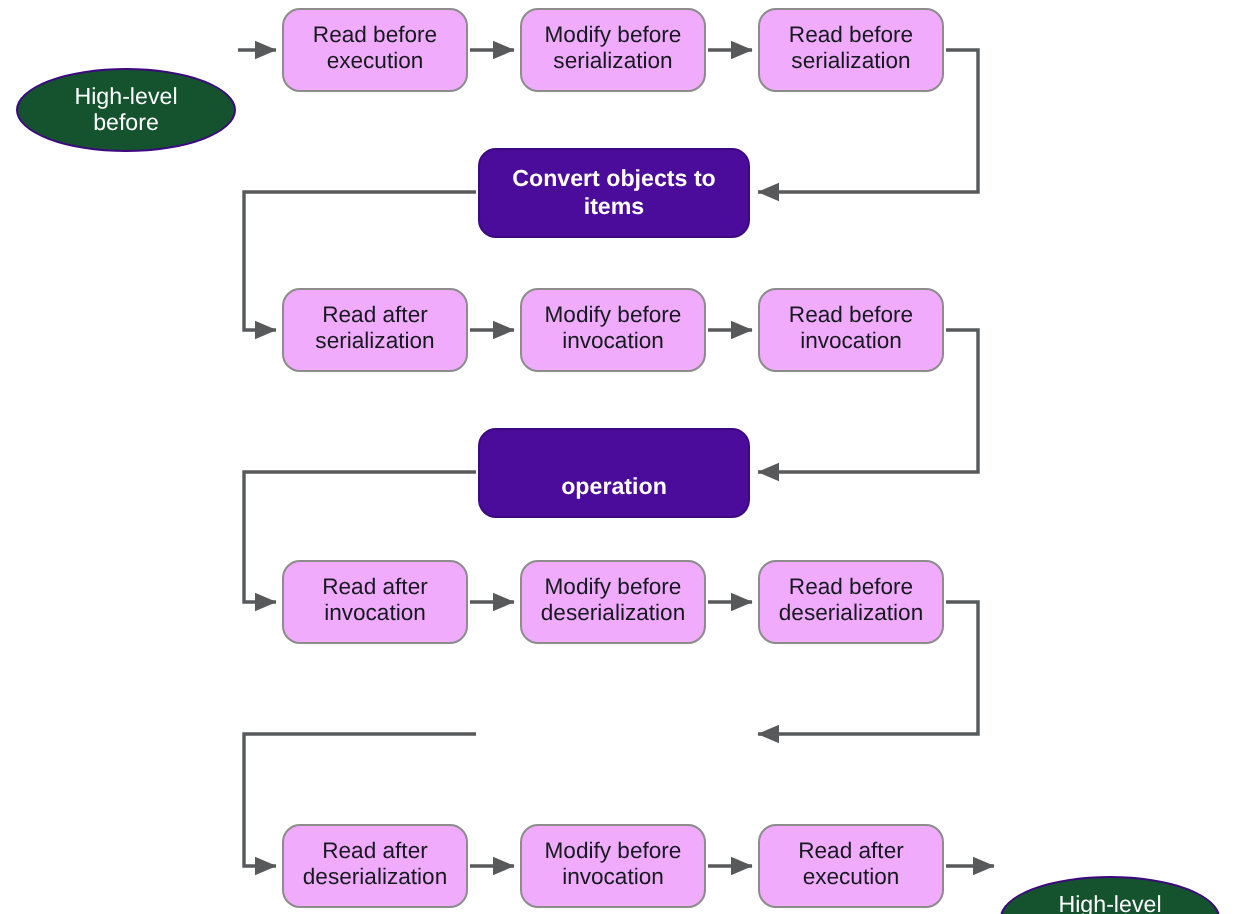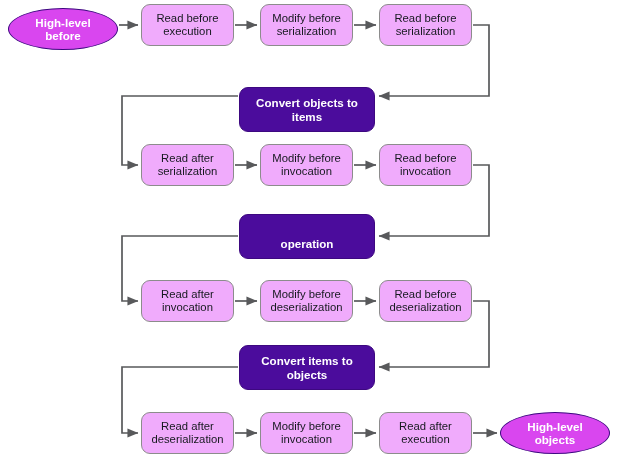--- a/index.html
+++ b/index.html
@@ -56,26 +56,27 @@
     border:1.6px solid #3d0880;
     border-radius:9px;
     color:#ffffff;
     font-size:11.6px;
     font-weight:700;
   }
   
   .terminal{
     width:110px;
     height:42px;
-    background:#d946ef;
+    background:#14532d;
     border:1.4px solid #3d0880;
     border-radius:50%;
     color:#ffffff;
     font-size:11.6px;
-    font-weight:700;
+    font-weight:400;
+    margin-top:26px;
   }
 </style>
 </head>
 <body>
 
 <div id="canvas">
 
   <svg id="wires" viewBox="0 0 622 457" width="622" height="457" aria-hidden="true">
     <defs>
       <marker id="ah" markerWidth="7" markerHeight="7" refX="6.2" refY="3.1" orient="auto" markerUnits="strokeWidth">
@@ -127,21 +128,21 @@
       <span>serialization</span>
     </span>
   </div>
   <div class="node step" style="left:379px; top:4px;">
     <span class="lbl">
       <span>Read before</span><br>
       <span>serialization</span>
     </span>
   </div>
 
-  <div class="node action" style="left:239px; top:87px;">
+  <div class="node action" style="left:239px; top:74px;">
     <span class="lbl">
       <span>Convert objects to</span><br>
       <span>items</span>
     </span>
   </div>
 
   <div class="node step" style="left:141px; top:144px;">
     <span class="lbl">
       <span>Read after</span><br>
       <span>serialization</span>
@@ -179,26 +180,20 @@
       <span>deserialization</span>
     </span>
   </div>
   <div class="node step" style="left:379px; top:280px;">
     <span class="lbl">
       <span>Read before</span><br>
       <span>deserialization</span>
     </span>
   </div>
 
-  <div class="node action" style="left:239px; top:345px;">
-    <span class="lbl">
-      <span>Convert items to</span><br>
-      <span>objects</span>
-    </span>
-  </div>
 
   <div class="node step" style="left:141px; top:412px;">
     <span class="lbl">
       <span>Read after</span><br>
       <span>deserialization</span>
     </span>
   </div>
   <div class="node step" style="left:260px; top:412px;">
     <span class="lbl">
       <span>Modify before</span><br>

